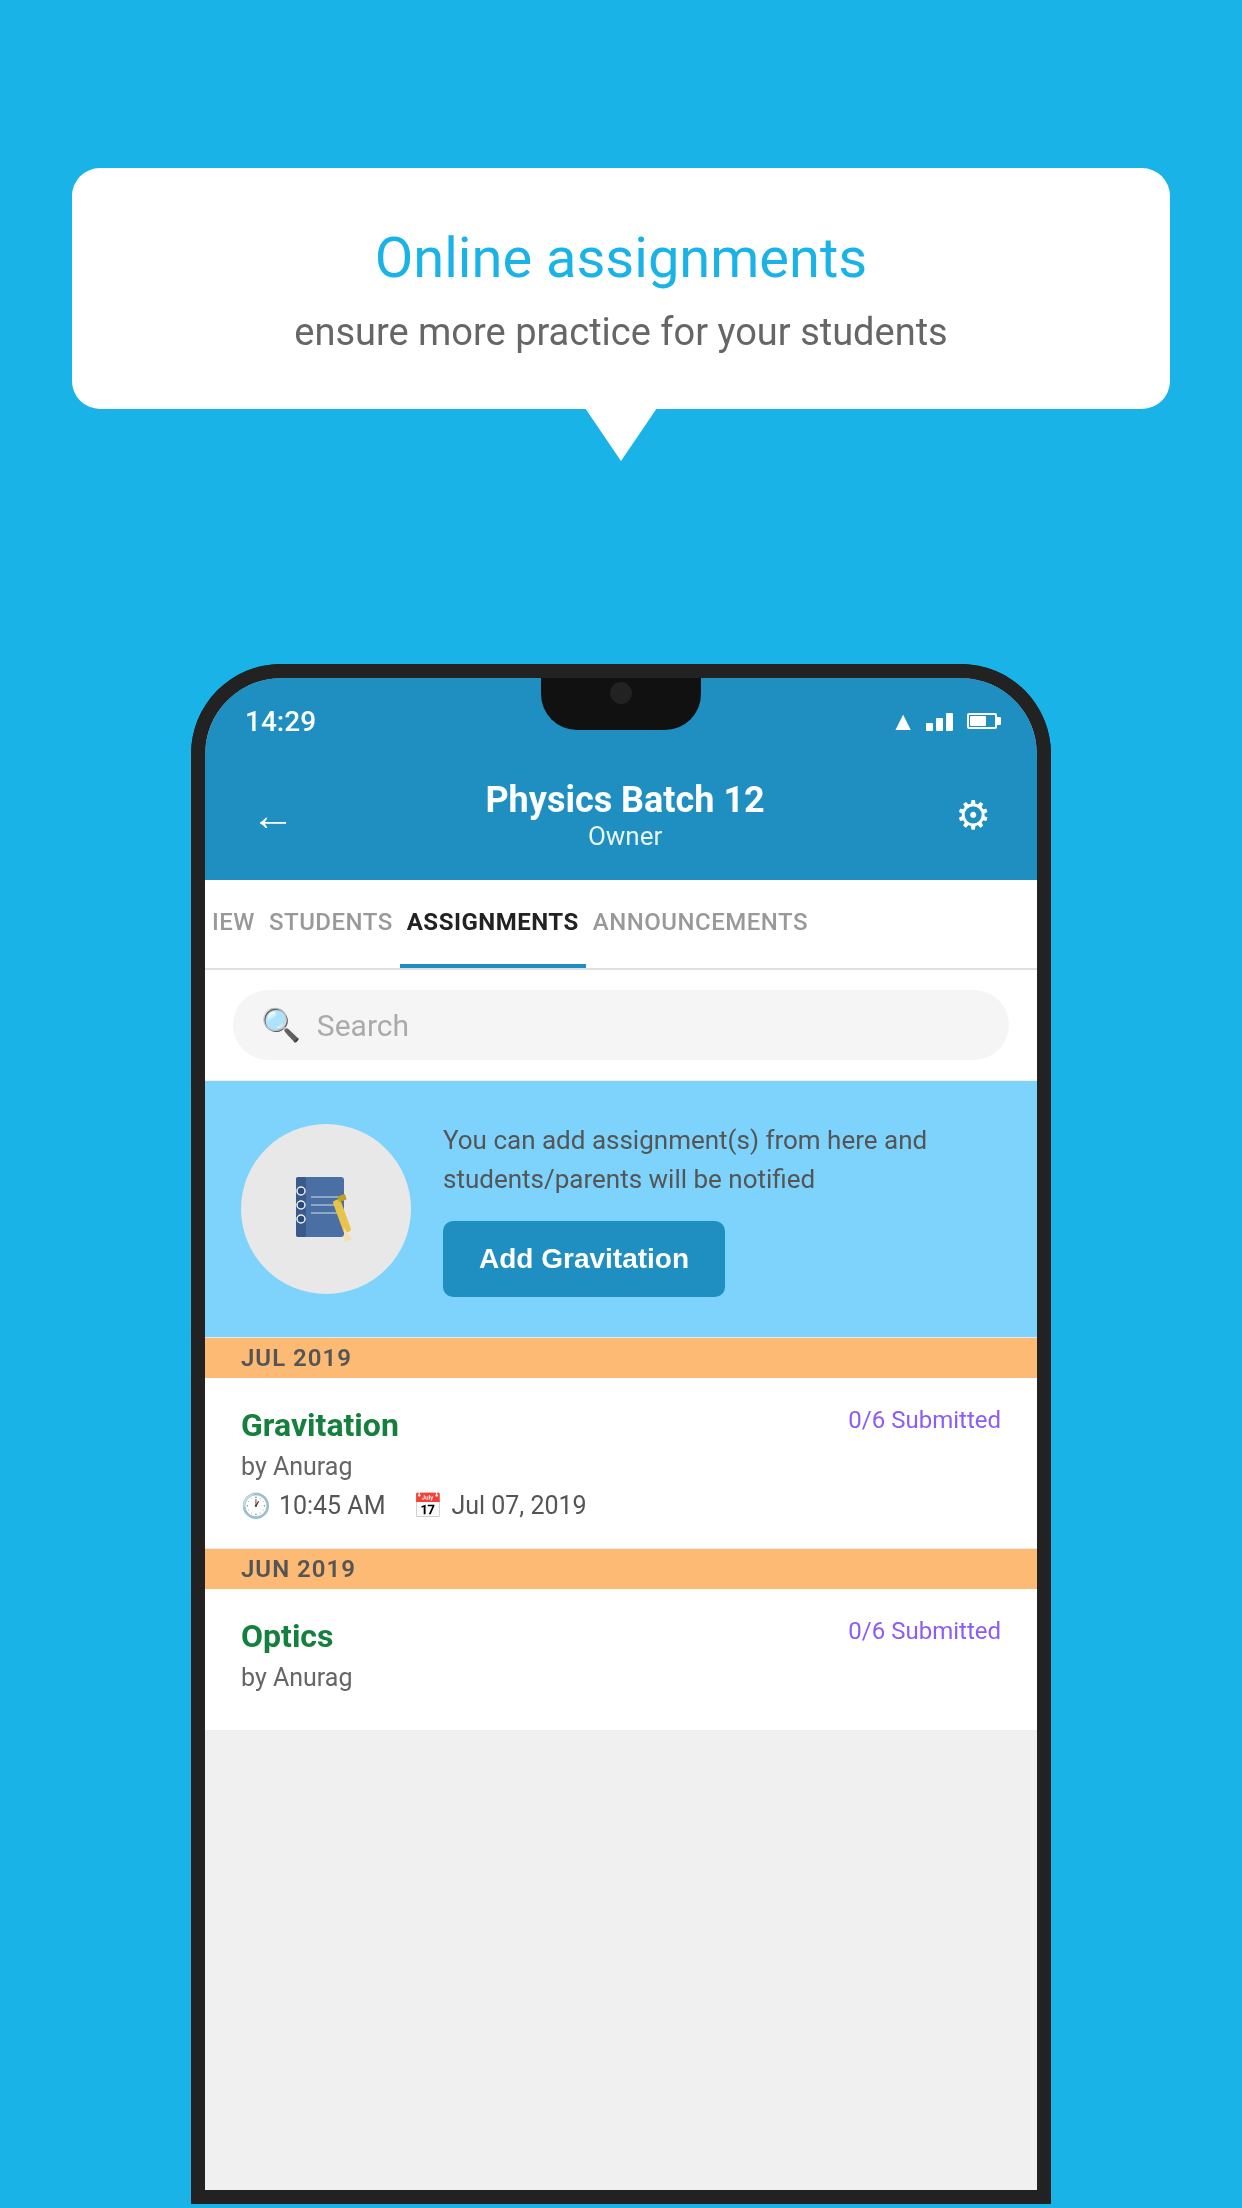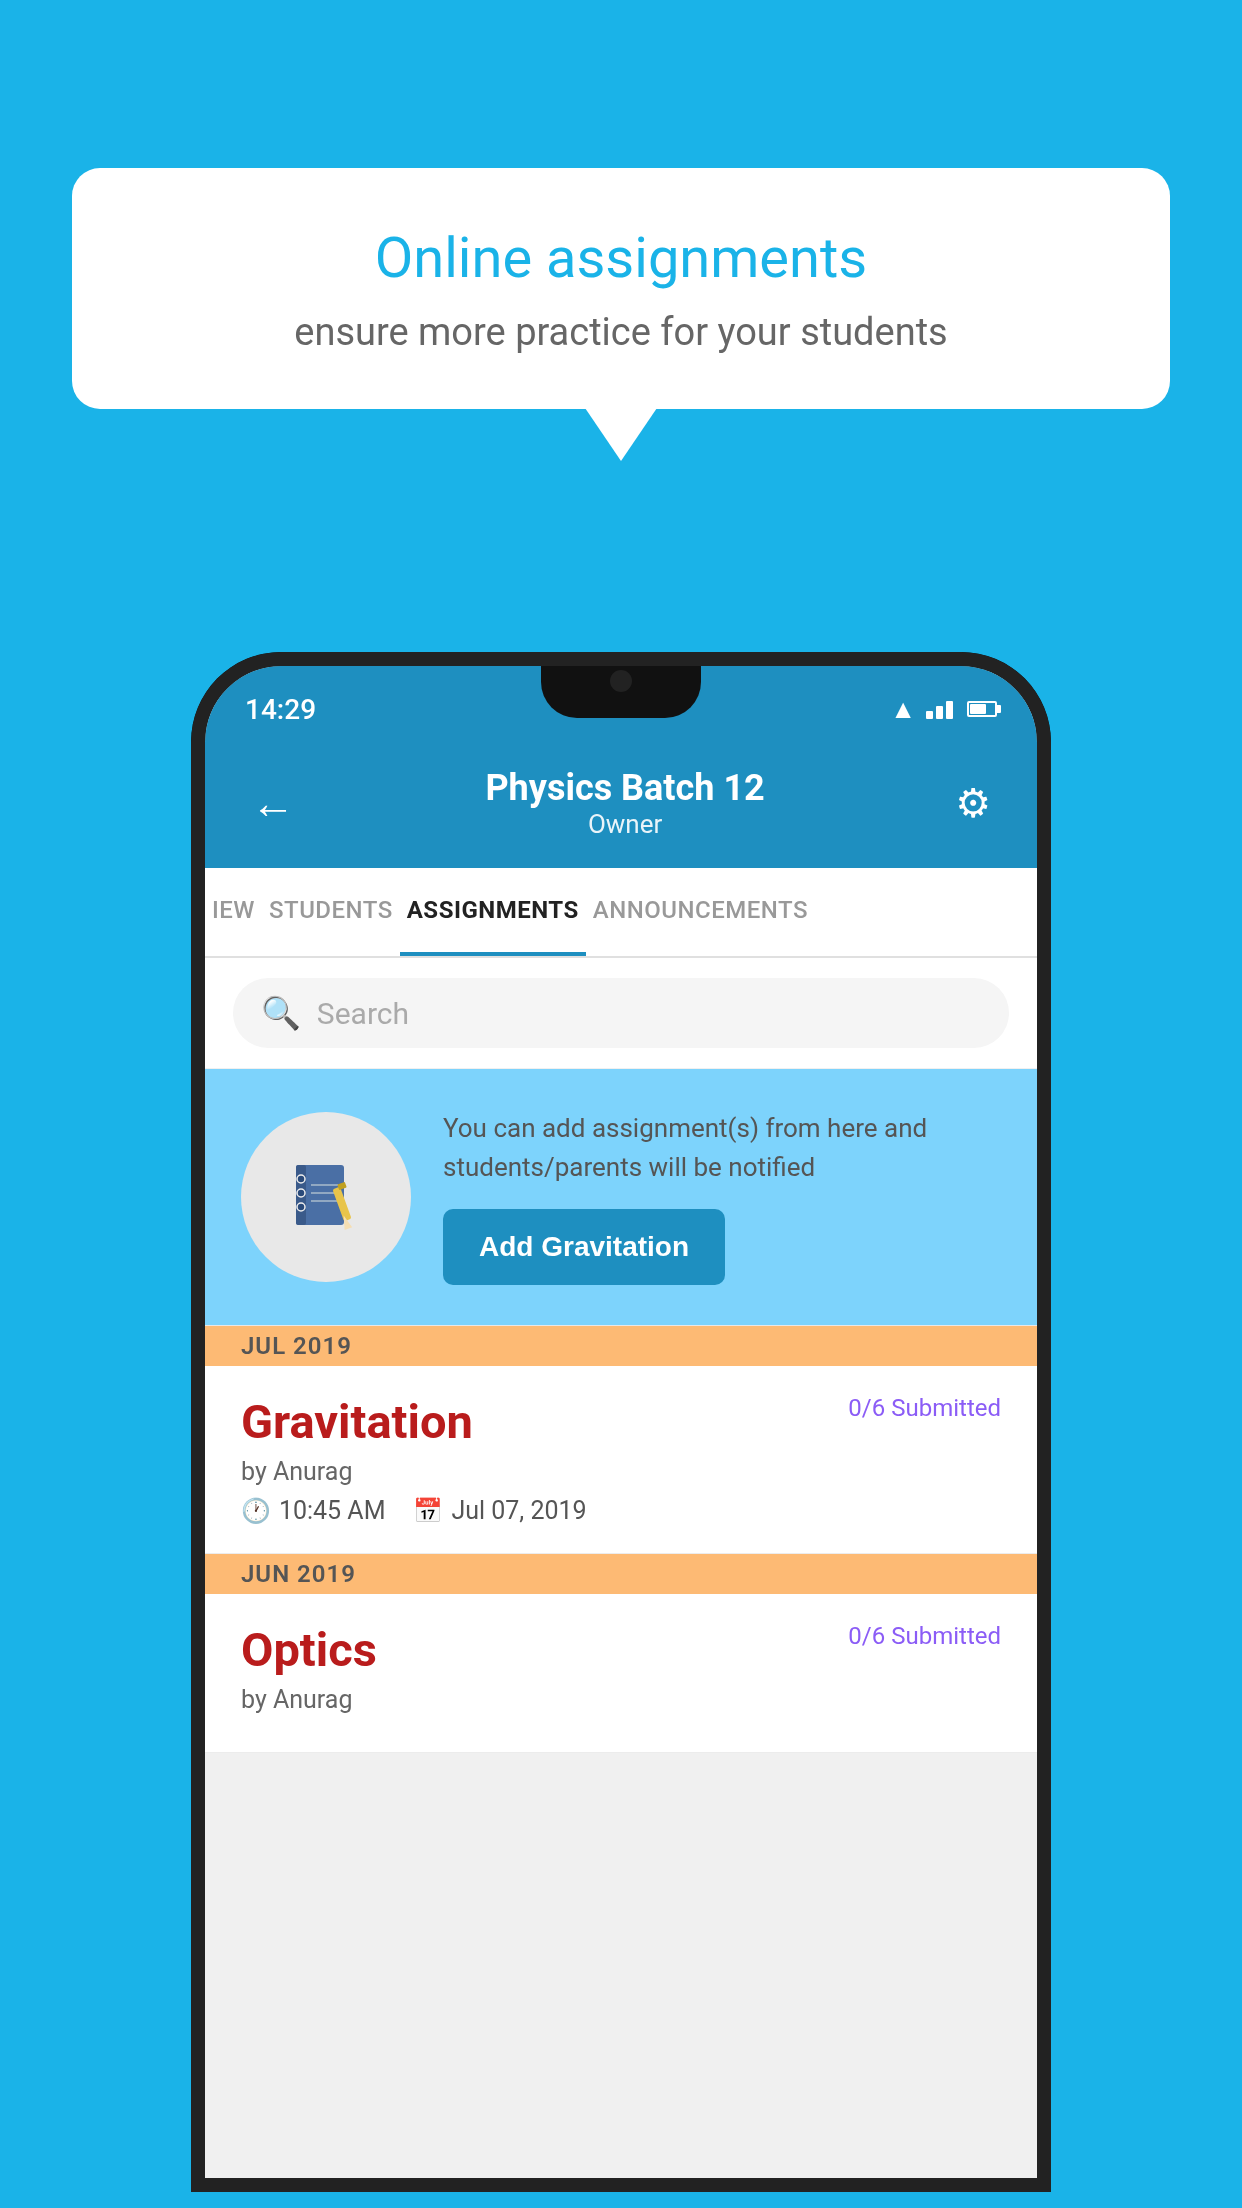--- a/index.html
+++ b/index.html
@@ -53,21 +53,21 @@
 
     .speech-bubble-subtitle {
       font-size: 38px;
       color: #666;
       font-weight: 400;
     }
 
     
     .phone-frame {
       position: absolute;
-      bottom: 16px;
+      bottom: 4px;
       left: 50%;
       transform: translateX(-50%);
       width: 860px;
       height: 1540px;
       background: #111;
       border-radius: 90px 90px 0 0;
       padding: 0;
       overflow: hidden;
     }
 
@@ -305,23 +305,23 @@
     }
 
     .assignment-header-row {
       display: flex;
       justify-content: space-between;
       align-items: flex-start;
       margin-bottom: 8px;
     }
 
     .assignment-title {
-      font-size: 47px;
+      font-size: 32px;
       font-weight: 700;
-      color: #b91c1c;
+      color: #15803d;
     }
 
     .assignment-submitted {
       font-size: 24px;
       color: #8b5cf6;
       text-align: center;
     }
 
     .assignment-author {
       font-size: 25px;

